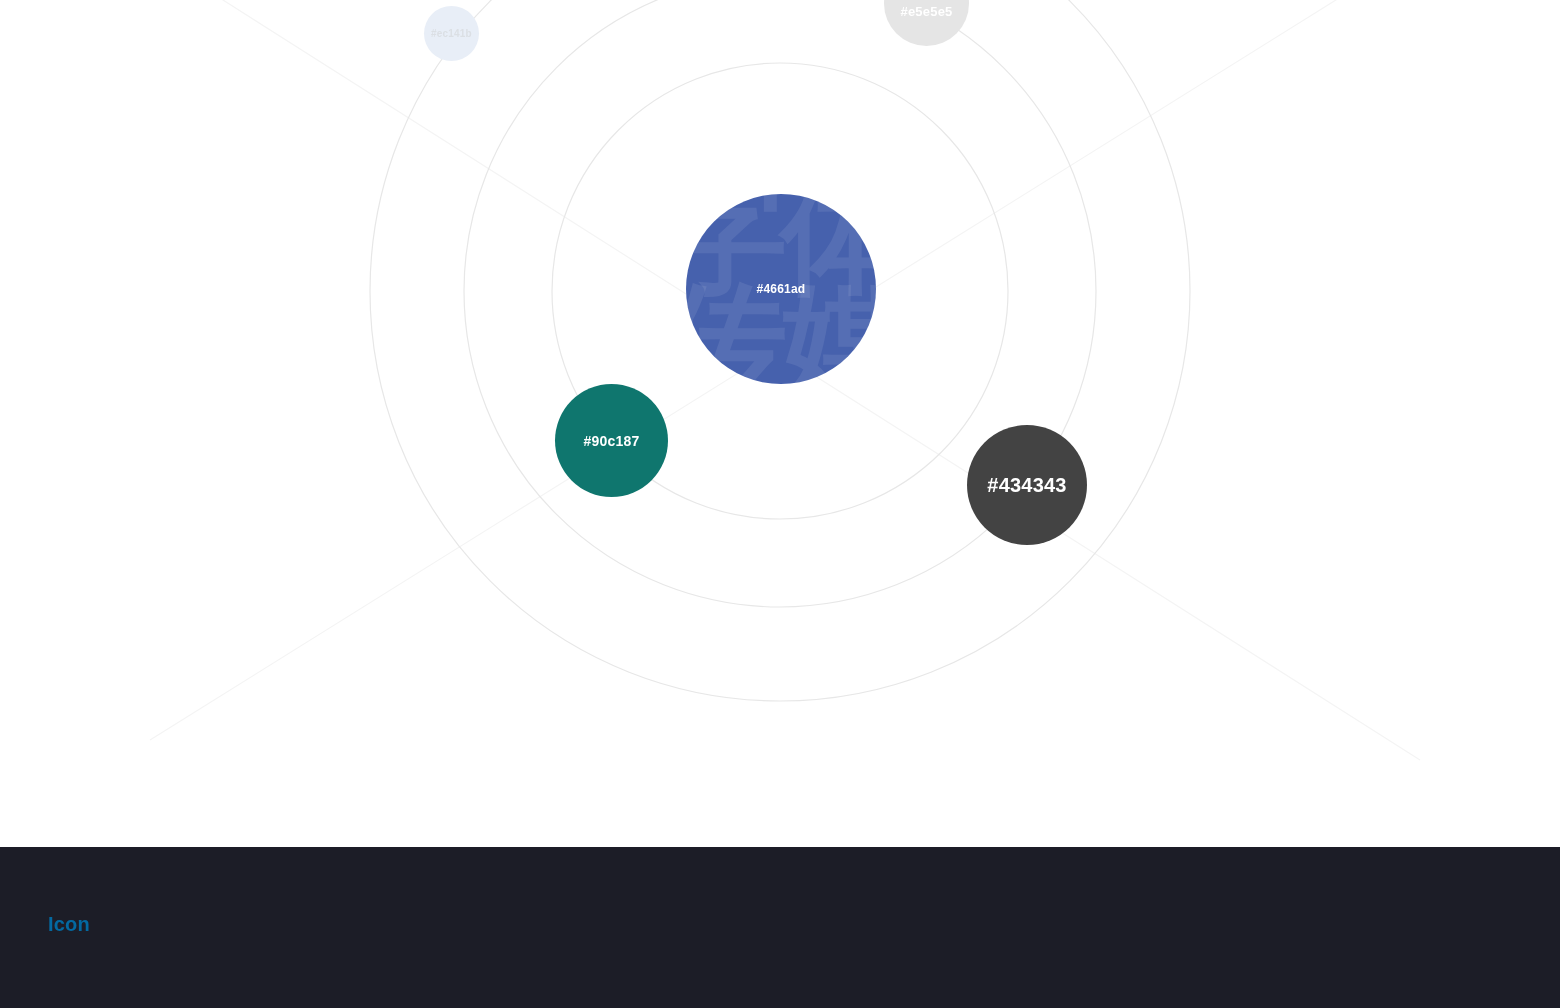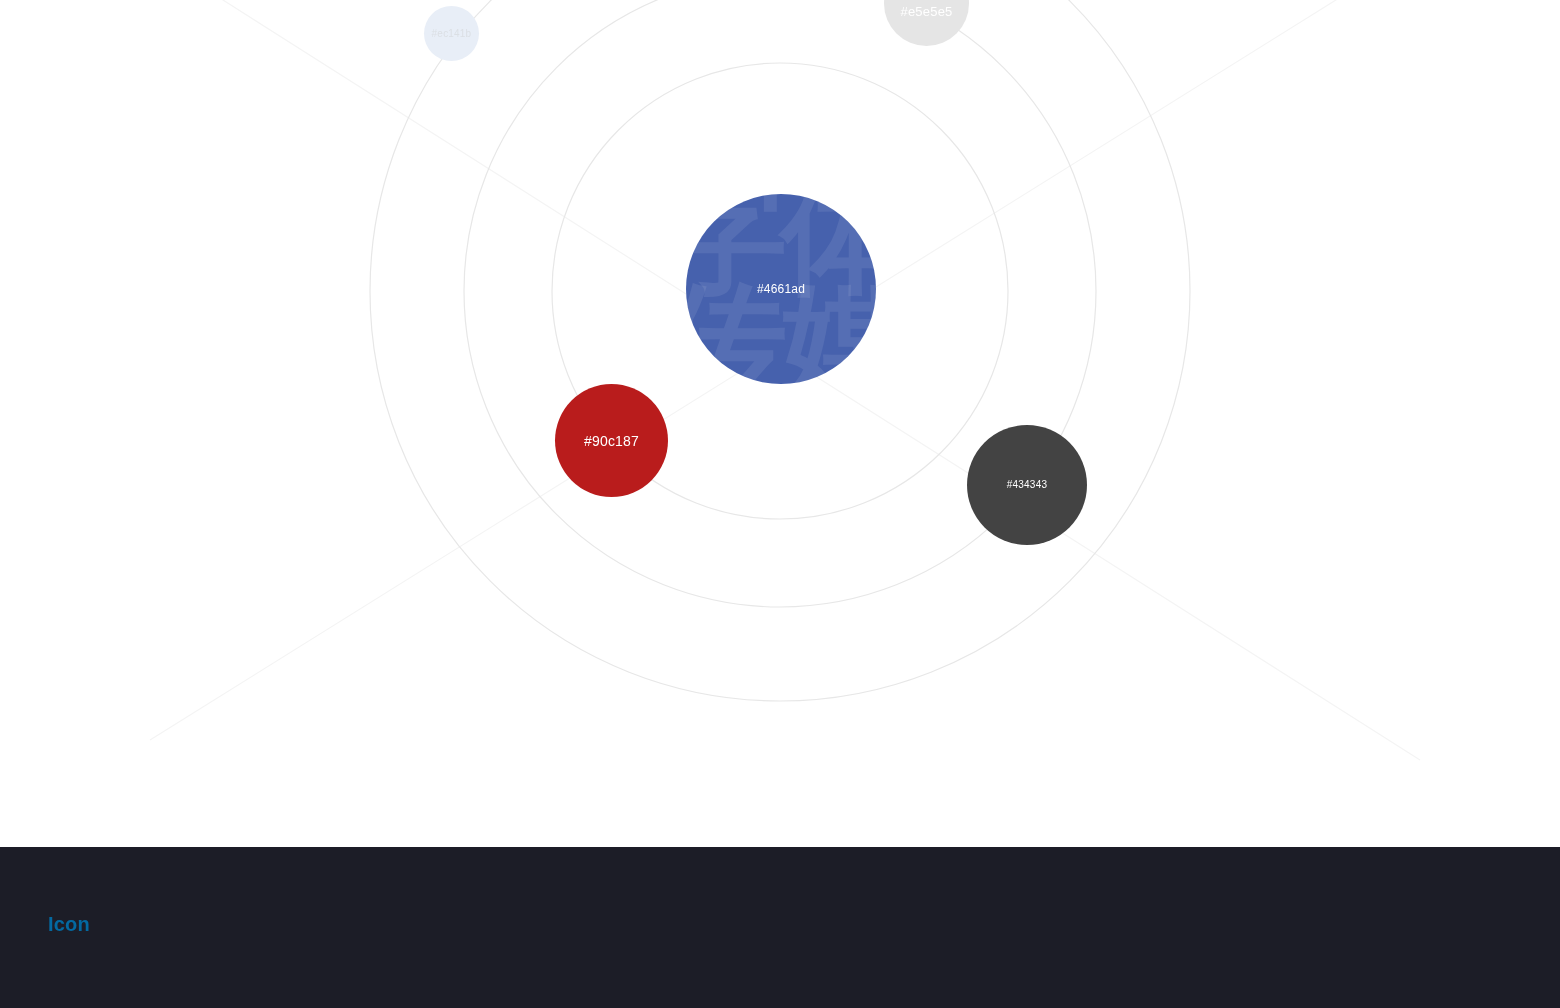--- a/index.html
+++ b/index.html
@@ -44,21 +44,21 @@
     border-radius: 50%;
     display: flex;
     align-items: center;
     justify-content: center;
     overflow: hidden;
   }
 
   .bubble .hex {
     position: relative;
     z-index: 2;
-    font-weight: normal;
+    font-weight: bold;
     letter-spacing: 0.2px;
     white-space: nowrap;
     line-height: 1;
   }
 
   .watermark {
     position: absolute;
     z-index: 1;
     left: 50%;
     top: 50%;
@@ -84,33 +84,33 @@
     justify-content: center;
   }
   #bubble-primary .hex { font-size: 12px; color: #ffffff; }
 
   
   #bubble-secondary {
     left: 555px;
     top: 384px;
     width: 113px;
     height: 113px;
-    background: #b91c1c;
+    background: #0f766e;
   }
   #bubble-secondary .hex { font-size: 14px; color: #ffffff; }
 
   
   #bubble-dark {
     left: 967px;
     top: 425px;
     width: 120px;
     height: 120px;
     background: #434343;
   }
-  #bubble-dark .hex { font-size: 10px; color: #ffffff; }
+  #bubble-dark .hex { font-size: 20px; color: #ffffff; }
 
   
   #bubble-gray {
     left: 884px;
     top: -39px;
     width: 85px;
     height: 85px;
     background: #e5e5e5;
   }
   #bubble-gray .hex {

